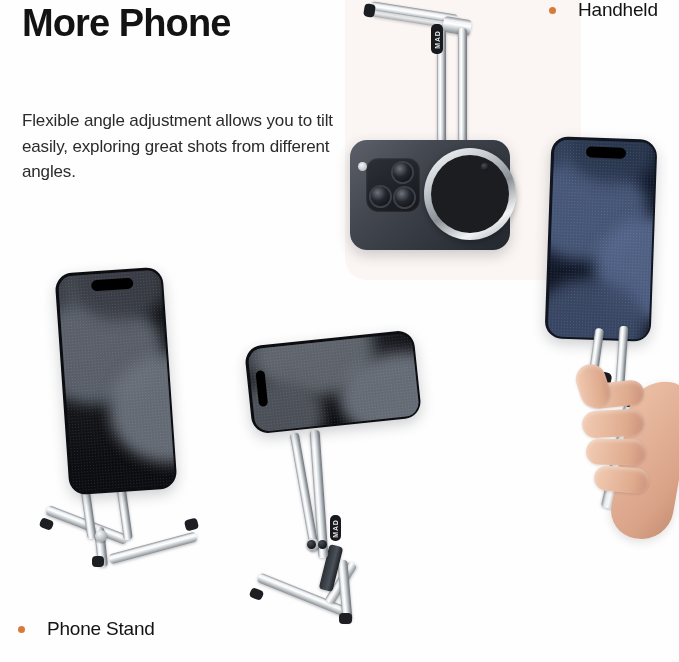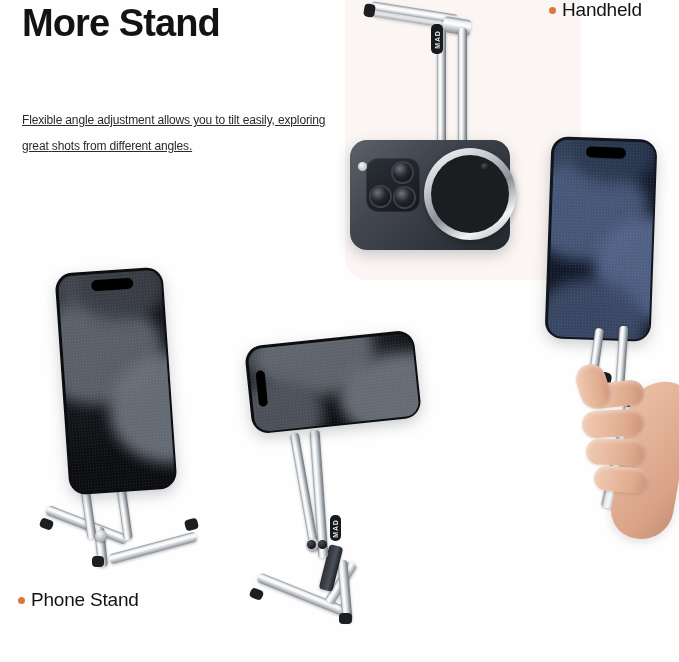--- a/index.html
+++ b/index.html
@@ -19,29 +19,29 @@
 
   
   .headline{
     position:absolute;left:22px;top:0px;width:320px;
     font-size:38px;line-height:47px;font-weight:700;color:#131313;
     letter-spacing:-0.9px;
   }
   .headline .l2{display:block;}
   .subcopy{
     position:absolute;left:22px;top:108px;width:320px;
-    font-size:12px;line-height:25.5px;color:#2b2b2b;letter-spacing:-0.15px;text-decoration:underline;
-  }
-
-  
-  .caption{position:absolute;display:flex;align-items:center;gap:6px;
+    font-size:17px;line-height:25.5px;color:#2b2b2b;letter-spacing:-0.15px;
+  }
+
+  
+  .caption{position:absolute;display:flex;align-items:center;gap:22px;
            font-size:19px;color:#131313;letter-spacing:-0.2px;white-space:nowrap;}
   .dot{width:7px;height:7px;border-radius:50%;background:#d97a3a;flex:0 0 auto;}
   #cap-handheld{left:549px;top:-1px;}
-  #cap-stand{left:18px;top:589px;justify-content:space-between;}
+  #cap-stand{left:18px;top:618px;justify-content:space-between;}
 
   
   .phone{position:absolute;border-radius:17px;overflow:hidden;
          box-shadow:0 5px 14px rgba(30,35,50,.22);}
   .phone .screen{position:absolute;inset:2.5px;border-radius:14px;overflow:hidden;background:#15171c;}
   
   .wall{position:absolute;inset:0;}
   .wall.black{
     background:
       radial-gradient(120% 80% at 18% 8%, #4c5059 0%, #2a2d34 32%, #15171b 62%, #0c0d10 100%),
@@ -99,21 +99,21 @@
     box-shadow:0 3px 10px rgba(0,0,0,.12);}
 </style>
 </head>
 <body>
 
 <div id="stage">
 
   <div class="panel"></div>
 
   <div class="headline">
-    <span class="l2">More Stand</span>
+    <span class="l2">More Phone</span>
   </div>
 
   <div class="subcopy">
     <span>Flexible angle adjustment allows you</span>
     <span>to tilt easily, exploring great</span>
     <span>shots from different angles.</span>
   </div>
 
   <div class="caption" id="cap-handheld">
     <span class="dot"></span>

